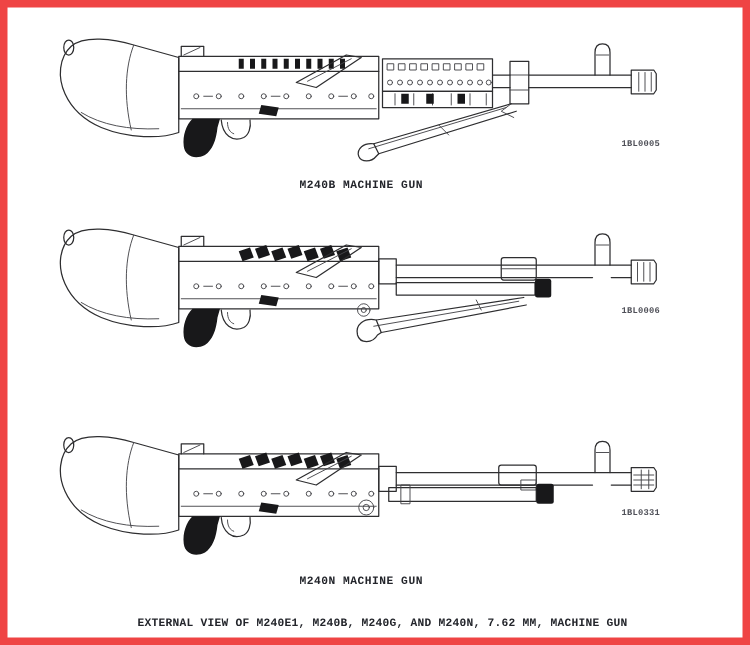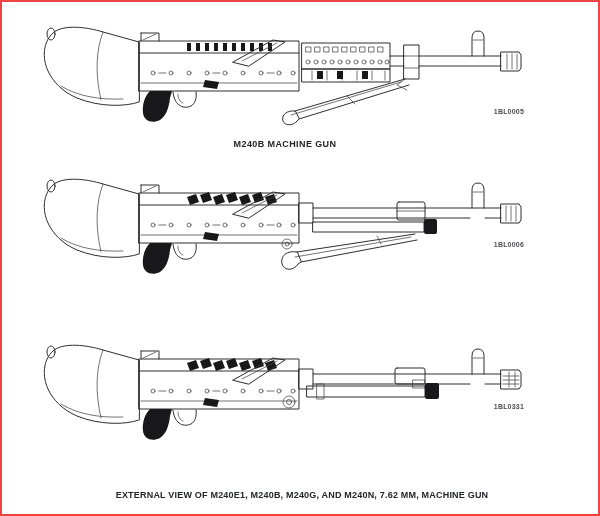--- a/index.html
+++ b/index.html
@@ -1,23 +1,23 @@
 <!DOCTYPE html>
 <html><head>
 <meta charset="utf-8">
 <style>
   html,body{margin:0;padding:0;background:#e9e9e9;}
   #page{
     position:relative;
     width:600px;height:516px;
     background:#ffffff;
-    border:2px solid #ef4444;
+    border:6px solid #ef4444;
     box-sizing:border-box;
     overflow:hidden;
-    font-family:Liberation Sans, sans-serif;
+    font-family:Liberation Mono, monospace;
   }
   .gun-svg{position:absolute;left:35px;width:490px;height:112px;}
   .ink{stroke:#2e2e30;fill:none;stroke-width:1;stroke-linejoin:round;stroke-linecap:round;}
   .ink-thin{stroke:#45454a;fill:none;stroke-width:0.75;stroke-linejoin:round;stroke-linecap:round;}
   .dark{fill:#18181a;stroke:none;}
   .caption{
     position:absolute;left:33px;width:500px;
     text-align:center;
     font-size:9px;font-weight:bold;letter-spacing:0.4px;
     color:#23252b;
@@ -313,16 +313,17 @@
     <g>
       <path class="ink" d="M464,34 L482,34 L484,37 L484,50 L482,53 L464,53 Z"></path>
       <line class="ink-thin" x1="466" y1="40" x2="482" y2="40"></line>
       <line class="ink-thin" x1="466" y1="44" x2="482" y2="44"></line>
       <line class="ink-thin" x1="466" y1="48" x2="482" y2="48"></line>
       <line class="ink-thin" x1="472" y1="36" x2="472" y2="51"></line>
       <line class="ink-thin" x1="478" y1="36" x2="478" y2="51"></line>
     </g>
   </svg>
   <div class="figlabel" style="left:452px;top:401px">1BL0331</div>
+  <div class="caption" style="top:454px">M240N MACHINE GUN</div>
 
   <div class="footer-caption">EXTERNAL VIEW OF M240E1, M240B, M240G, AND M240N, 7.62 MM, MACHINE GUN</div>
 
 </div>
 
 </body></html>

